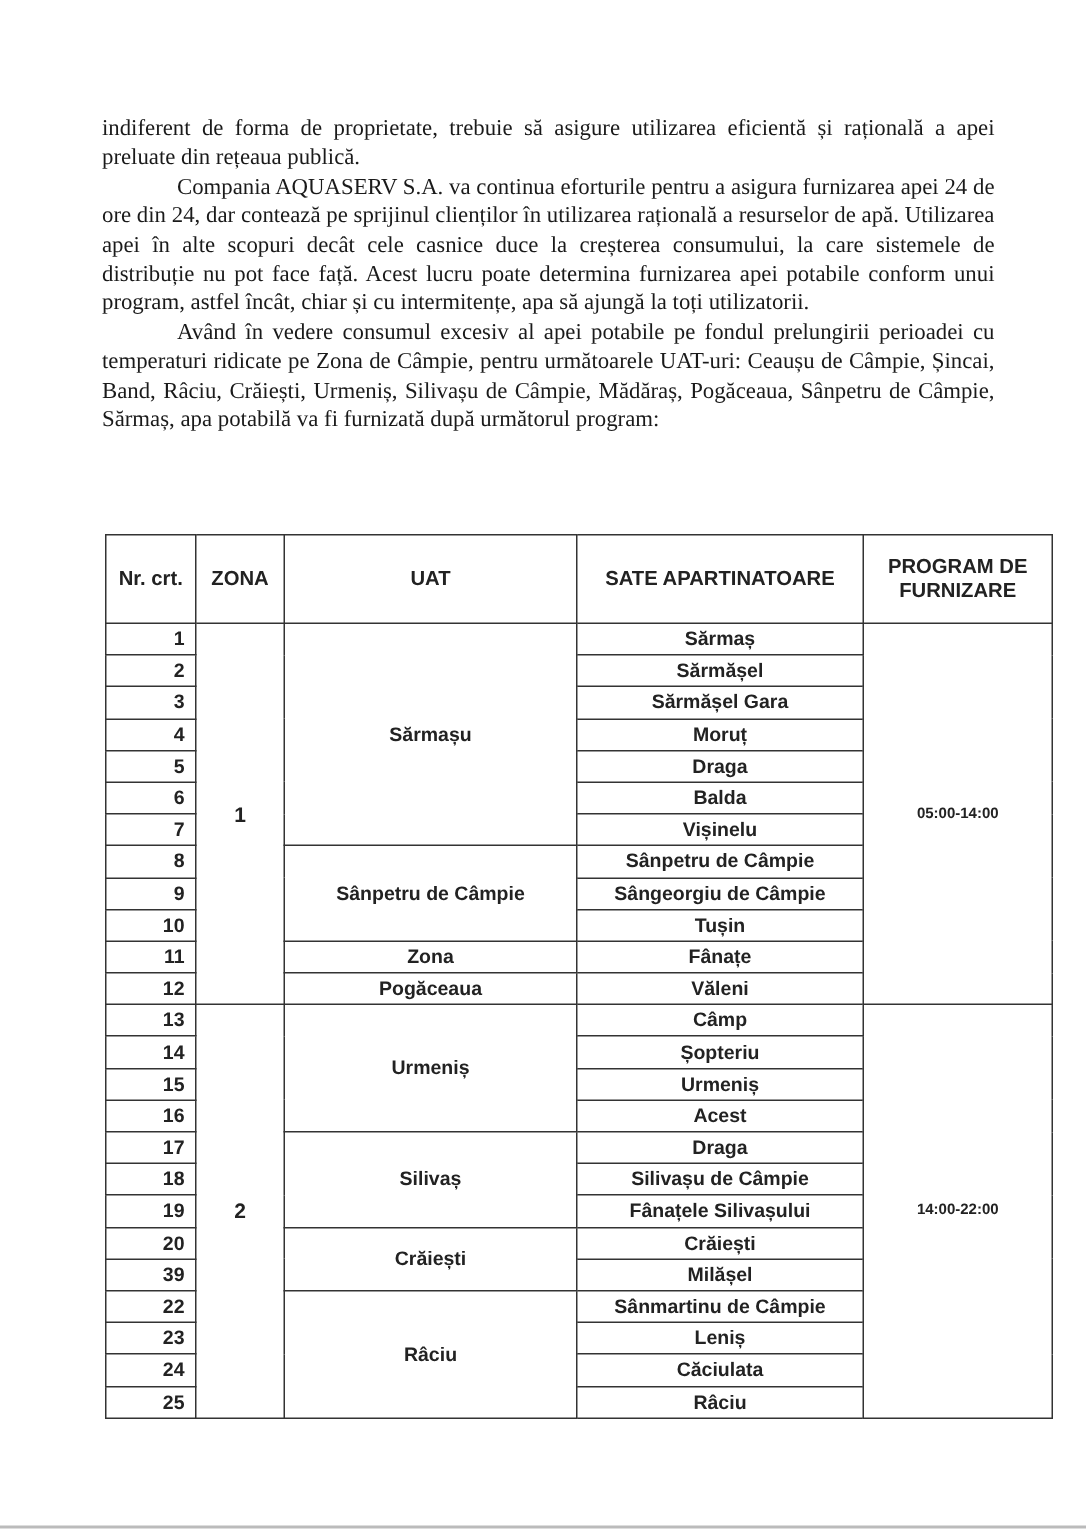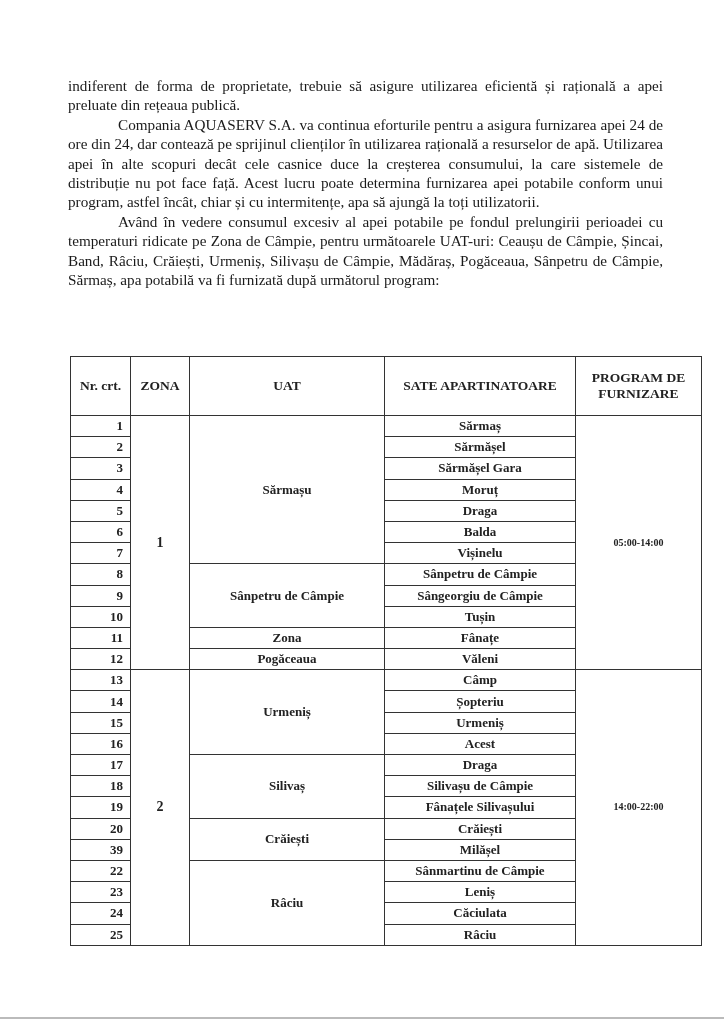--- a/index.html
+++ b/index.html
@@ -1,21 +1,21 @@
 <!DOCTYPE html>
 <html><head>
 <meta charset="utf-8">
 <style>
   html, body { margin:0; padding:0; }
   body { width:724px; height:1024px; background:#fff; position:relative; overflow:hidden; color:#1a1a1a; }
   .text { position:absolute; left:68px; width:595px; font-family:"Liberation Serif", serif; font-size:15.2px; line-height:19.4px; text-align:justify; }
   .text p { margin:0; }
   .text p.indent { text-indent:50px; }
   .text b { font-weight:normal; }
-  table.sched { position:absolute; left:70px; top:356px; border-collapse:collapse; font-family:Liberation Serif, serif; font-size:13px; font-weight:bold; color:#222; }
+  table.sched { position:absolute; left:70px; top:356px; border-collapse:collapse; font-family:Liberation Sans, sans-serif; font-size:13px; font-weight:bold; color:#222; }
   table.sched td, table.sched th { border:1.3px solid #333; padding:0; text-align:center; vertical-align:middle; }
   table.sched th { height:58px; font-weight:bold; font-size:13.5px; line-height:16px; }
   table.sched td { height:20.2px; line-height:18px; }
   table.sched td.nr { text-align:right; padding-right:7px; width:52px; }
   table.sched td.zona, table.sched th.zona { width:58px; border-top:1.3px solid #333; }
   td.zona { font-size:14px; }
   th.nr { width:59px; }
   th.uat, td.uat { width:194px; }
   th.sate, td.sate { width:190px; }
   th.prog, td.prog { width:125px;margin-top:16px; }

